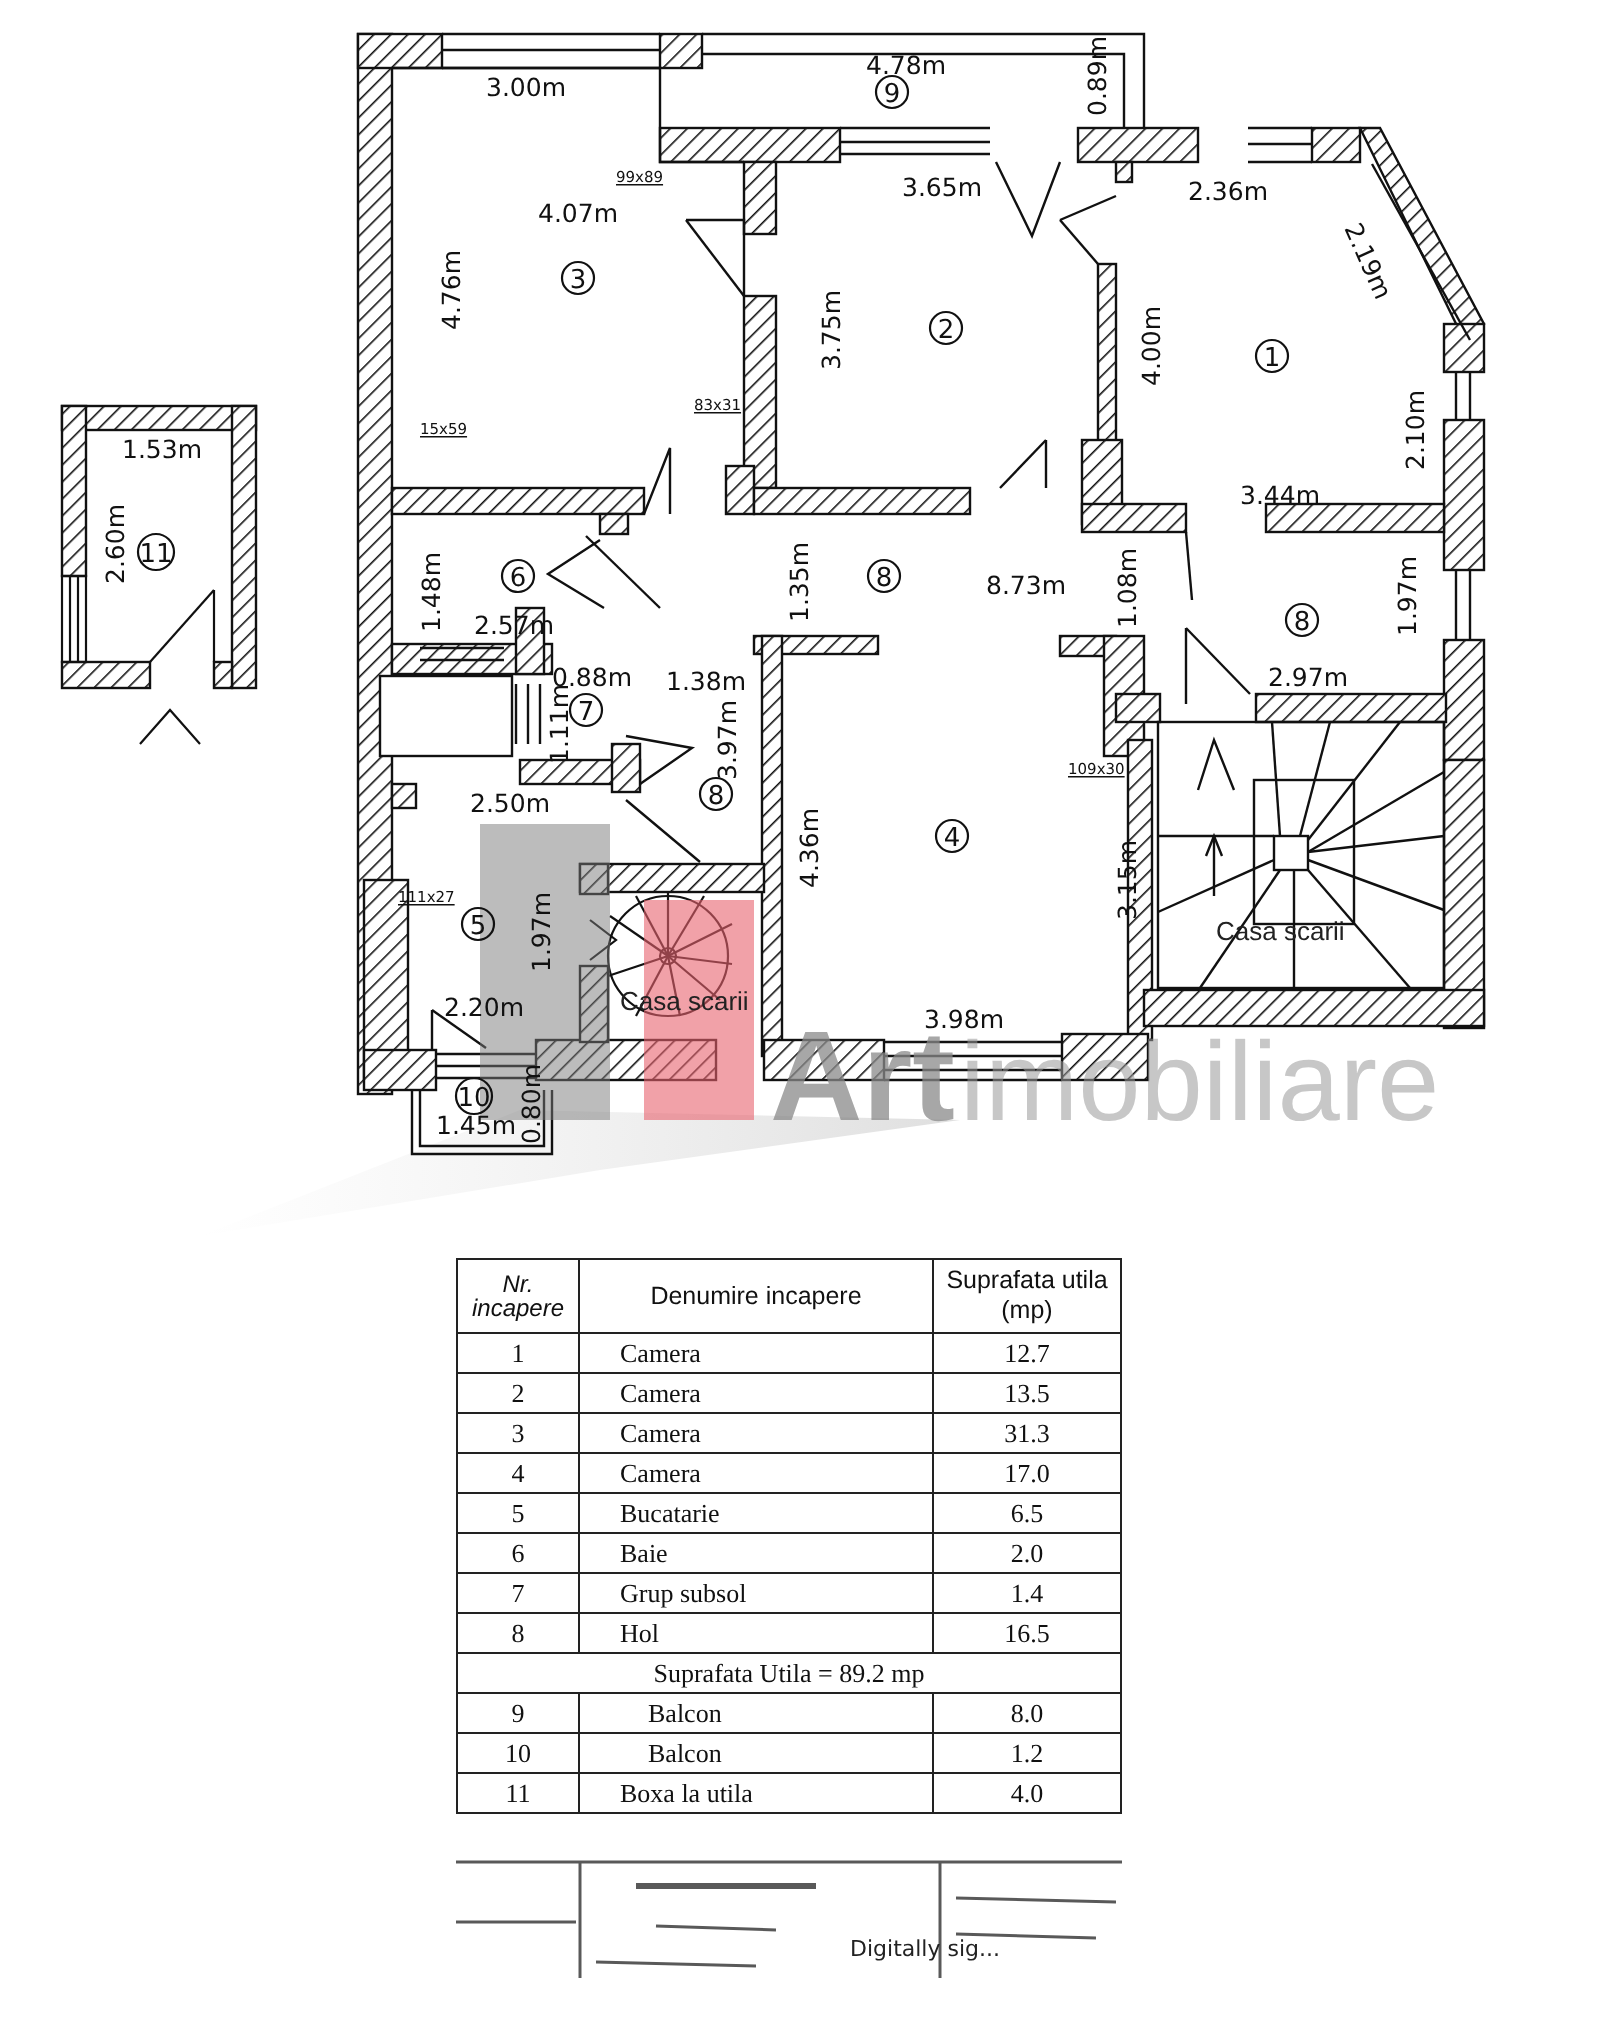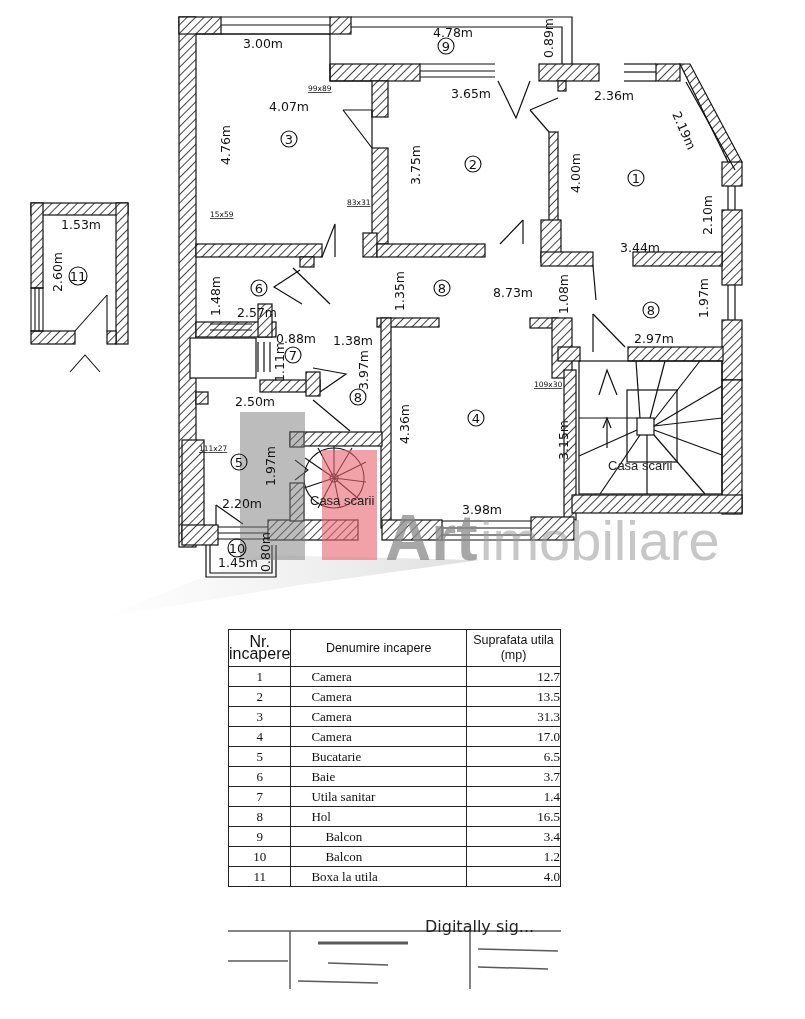--- a/index.html
+++ b/index.html
@@ -8,30 +8,30 @@
   .dim{font-family:"DejaVu Sans",sans-serif;font-size:12.5px;fill:#111;}
   .small{font-family:"DejaVu Sans",sans-serif;font-size:7.5px;fill:#111;text-decoration:underline;}
   .rn{font-family:"DejaVu Sans",sans-serif;font-size:13px;fill:#111;}
   .stair{font-family:"Liberation Sans",sans-serif;font-size:13px;fill:#222;}
   .wm-art{font-family:"Liberation Sans",sans-serif;font-weight:bold;font-size:64px;fill:#8a8a8a;opacity:.75;}
   .wm-imob{font-family:"Liberation Sans",sans-serif;font-size:56px;fill:#9a9a9a;opacity:.55;}
   #table-wrap{position:absolute;left:228px;top:629px;width:333px;}
   table{border-collapse:collapse;width:333px;font-family:"Liberation Serif",serif;font-size:13px;color:#111;}
   td,th{border:1.5px solid #222;padding:0;height:19px;}
   th{font-family:"Liberation Sans",sans-serif;font-weight:normal;height:36px;}
-  th.c1{font-size:16px;line-height:12px;width:60px;}
+  th.c1{font-size:12px;line-height:12px;width:60px;font-style:italic;}
   th.c2{font-size:12.5px;}
   th.c3{font-size:12.5px;line-height:15px;width:93px;margin-top:12px;}
   td.nr{text-align:center;}
   td.name{padding-left:20px;}
   td.name.indent{padding-left:34px;}
-  td.val{text-align:right;}
+  td.val{text-align:center;}
   td.span{text-align:center;}
   #smudge{position:absolute;left:228px;top:929px;width:333px;height:90px;}
-  #digsig{position:absolute;left:425px;top:917px;font-family:"DejaVu Sans",sans-serif;font-size:16px;color:#222;}
+  #digsig{position:absolute;left:425px;top:968px;font-family:"DejaVu Sans",sans-serif;font-size:11px;color:#222;}
 </style>
 </head>
 <body>
 
 <svg id="plan" viewBox="0 0 805 620" xmlns="http://www.w3.org/2000/svg">
   <defs>
     <pattern id="hatch" patternUnits="userSpaceOnUse" width="6" height="6" patternTransform="rotate(45)">
       <rect width="6" height="6" fill="#fff"></rect>
       <line x1="0" y1="0" x2="0" y2="6" stroke="#111" stroke-width="1.6"></line>
     </pattern>
@@ -332,36 +332,39 @@
           <td class="val">17.0</td>
         </tr>
       <tr>
           <td class="nr">5</td>
           <td class="name">Bucatarie</td>
           <td class="val">6.5</td>
         </tr>
       <tr>
           <td class="nr">6</td>
           <td class="name">Baie</td>
-          <td class="val">3.7</td>
+          <td class="val">2.0</td>
         </tr>
       <tr>
           <td class="nr">7</td>
-          <td class="name">Utila sanitar</td>
+          <td class="name">Grup subsol</td>
           <td class="val">1.4</td>
         </tr>
       <tr>
           <td class="nr">8</td>
           <td class="name">Hol</td>
           <td class="val">16.5</td>
         </tr>
       <tr>
+          <td class="span" colspan="3">Suprafata Utila = 89.2 mp</td>
+        </tr>
+      <tr>
           <td class="nr">9</td>
           <td class="name indent">Balcon</td>
-          <td class="val">3.4</td>
+          <td class="val">8.0</td>
         </tr>
       <tr>
           <td class="nr">10</td>
           <td class="name indent">Balcon</td>
           <td class="val">1.2</td>
         </tr>
       <tr>
           <td class="nr">11</td>
           <td class="name">Boxa la utila</td>
           <td class="val">4.0</td>

